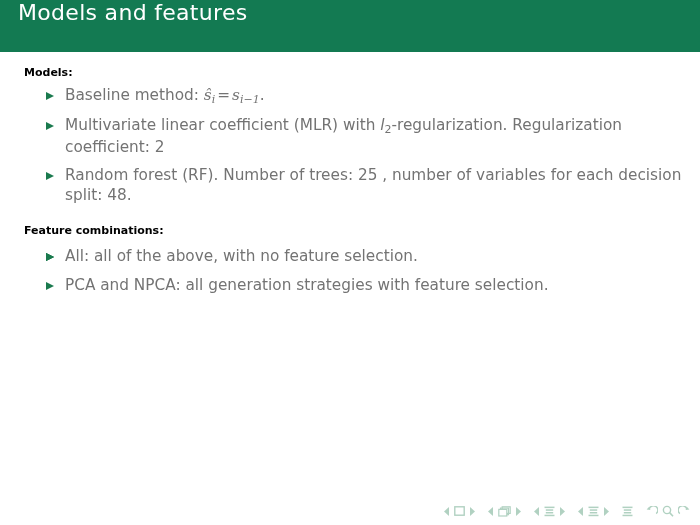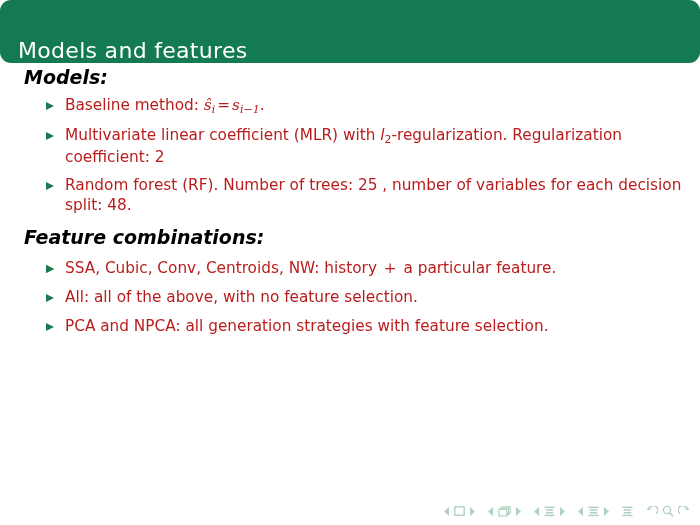--- a/index.html
+++ b/index.html
@@ -15,25 +15,24 @@
     overflow: hidden;
     position: relative;
   }
 
   
   .titlebar {
     position: absolute;
     left: 0;
     top: 0;
     width: 700px;
-    height: 63px;
+    height: 52px;
     background: #137a52;
     display: flex;
-    align-items: flex-end;
-    border-radius: 11px;
+    align-items: flex-start;
   }
   .titlebar .title-text {
     color: #ffffff;
     font-size: 22px;
     font-weight: 400;
     letter-spacing: 0.3px;
     margin-left: 18px;
     font-family: "DejaVu Sans", "Liberation Sans", sans-serif;
   }
 
@@ -42,43 +41,42 @@
     position: absolute;
     left: 0;
     top: 52px;
     width: 700px;
     height: 473px;
     box-sizing: border-box;
     padding: 14px 16px 0 24px;
   }
 
   .block-head {
-    font-size: 19px;
+    font-size: 11px;
     font-weight: bold;
     color: #000000;
     margin: 0 0 6px 0;
     line-height: 1.25;
-    font-style: italic;
   }
   .block-head.second {
-    margin-top: 10px;
+    margin-top: 18px;
   }
 
   ul.bullets {
     list-style: none;
     margin: 0;
     padding: 0 0 0 22px;
   }
   ul.bullets > li {
     position: relative;
     padding-left: 19px;
     margin: 0 0 9px 0;
     font-size: 15.3px;
     line-height: 1.30;
-    color: #b91c1c;
+    color: #737373;
     max-width: 630px;
   }
   ul.bullets > li:last-child {
     margin-bottom: 0;
   }
   .tri {
     position: absolute;
     left: 0;
     top: 6px;
     width: 0;
@@ -160,21 +158,20 @@
   </ul>
 
   <div class="block-head second">Feature combinations:</div>
 
   <ul class="bullets">
     <li>
       <span class="tri" style="border-left-color: rgb(26, 122, 78);"></span>
     </li>
     <li>
       <span class="tri" style="border-left-color: rgb(26, 122, 78);"></span>
-      <span class="item-text"><span>SSA, Cubic, Conv, Centroids, NW: history </span><span class="op">+</span><span> a particular feature.</span></span>
     </li>
     <li>
       <span class="tri" style="border-left-color: rgb(26, 122, 78);"></span>
       <span class="item-text"><span>All: all of the above, with no feature selection.</span></span>
     </li>
     <li>
       <span class="tri" style="border-left-color: rgb(26, 122, 78);"></span>
       <span class="item-text"><span>PCA and NPCA: all generation strategies with feature selection.</span></span>
     </li>
   </ul>

